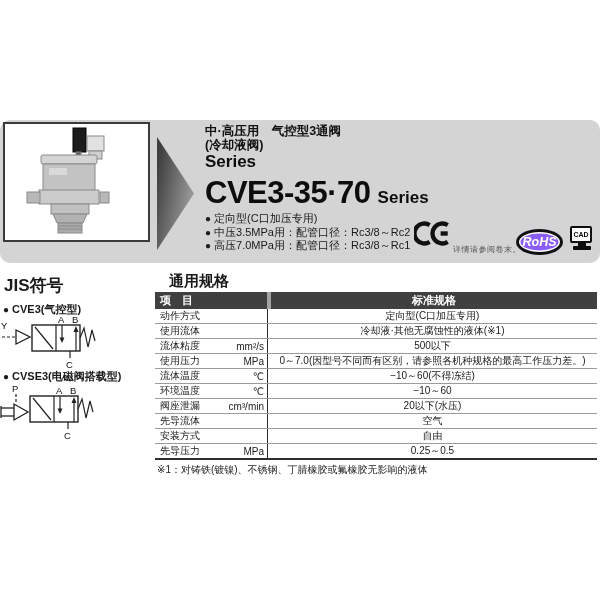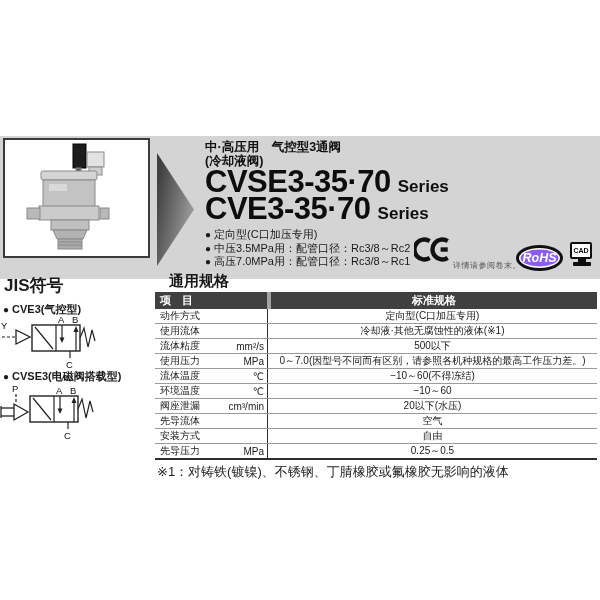--- a/index.html
+++ b/index.html
@@ -2,21 +2,21 @@
 <html><head>
 <meta charset="utf-8">
 <style>
   html,body{margin:0;padding:0;}
   body{
     width:600px;height:600px;position:relative;background:#ffffff;
     font-family:"Liberation Sans","DejaVu Sans",sans-serif;color:#1a1a1a;
     overflow:hidden;
   }
   
-  .panel{position:absolute;left:0;top:136px;width:600px;height:143px;background:#d4d4d4;}
+  .panel{position:absolute;left:0;top:120px;width:600px;height:143px;background:#d4d4d4;border-radius:10px;}
   .photo-box{position:absolute;left:3px;top:2px;width:143px;height:116px;background:#fff;border:2px solid #3a3a3a;}
   .arrow{position:absolute;left:157px;top:17px;width:37px;height:113px;
     background:linear-gradient(100deg,#3f3f3f 10%,#9f9f9f 85%);
     clip-path:polygon(0 0,100% 50%,0 100%);}
   .head-text{position:absolute;left:205px;top:4px;}
   .cat{font-size:12.5px;font-weight:700;line-height:14px;color:#111;}
   .model-line{display:flex;align-items:baseline;gap:7px;height:27px;}
   .model{font-size:31px;font-weight:800;letter-spacing:-0.5px;line-height:27px;color:#0d0d0d;}
   .suffix{font-size:17px;font-weight:700;color:#0d0d0d;}
   .bullets{margin-top:6px;}
@@ -46,21 +46,21 @@
   
   .spec-title{position:absolute;left:169px;top:272px;font-size:15px;font-weight:800;}
   .spec-table{position:absolute;left:155px;top:292px;width:442px;}
   .thead{display:flex;background:#404040;color:#fff;height:17px;font-size:11px;font-weight:700;}
   .thead .h-item{width:112px;display:flex;align-items:center;padding-left:5px;box-sizing:border-box;}
   .thead .h-value{flex:1;display:flex;align-items:center;justify-content:center;border-left:4px solid #a3a3a3;}
   .row{display:flex;height:14px;border-bottom:1px solid #9b9b9b;font-size:10px;}
   .row:last-child{border-bottom:2px solid #2e2e2e;}
   .c-item{width:112px;display:flex;justify-content:space-between;align-items:center;padding:0 3px 0 5px;box-sizing:border-box;}
   .c-value{flex:1;display:flex;align-items:center;justify-content:center;border-left:1px solid #2e2e2e;white-space:nowrap;overflow:hidden;}
-  .footnote{position:absolute;left:157px;top:463px;font-size:13px;color:#222;}
+  .footnote{position:absolute;left:157px;top:463px;font-size:10px;color:#222;}
 </style>
 </head>
 <body>
 
 <div class="panel">
 
   <div class="photo-box">
     <svg width="139" height="112" viewBox="0 0 139 112">
       <g stroke="#8a8a8a" stroke-width="1">
         <rect x="68" y="4" width="13" height="24" fill="#1c1c1c" stroke="#000"></rect>
@@ -81,21 +81,20 @@
       </g>
     </svg>
   </div>
 
   <div class="arrow"></div>
 
   <div class="head-text">
     <div class="cat">中·高压用　气控型3通阀</div>
     <div class="cat">(冷却液阀)</div>
     <div class="model-line">
-      <span class="model">CVSE3-35·70</span>
       <span class="suffix">Series</span>
     </div>
     <div class="model-line">
       <span class="model">CVE3-35·70</span>
       <span class="suffix">Series</span>
     </div>
     <div class="bullets" id="bullets">
   <div class="bullet">
     <span class="dot">●</span>
     <span>定向型(C口加压专用)</span>

